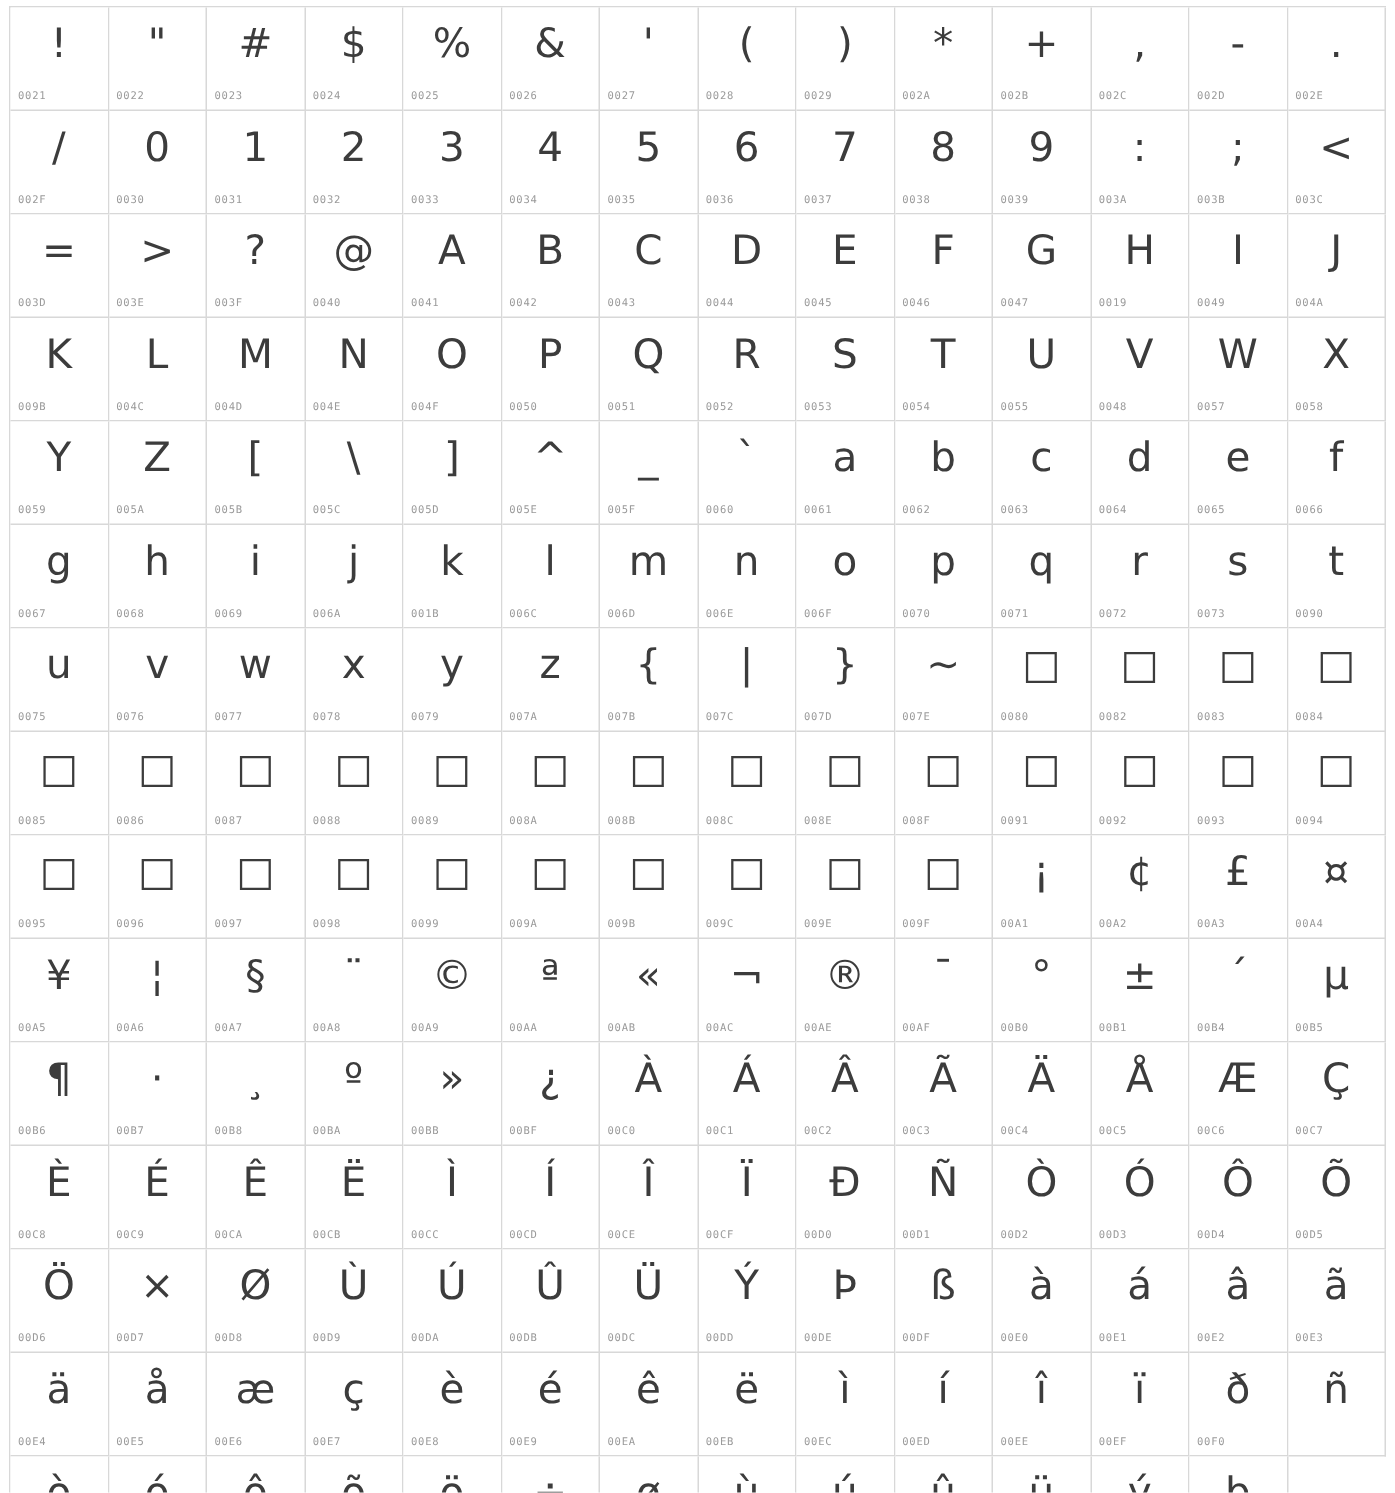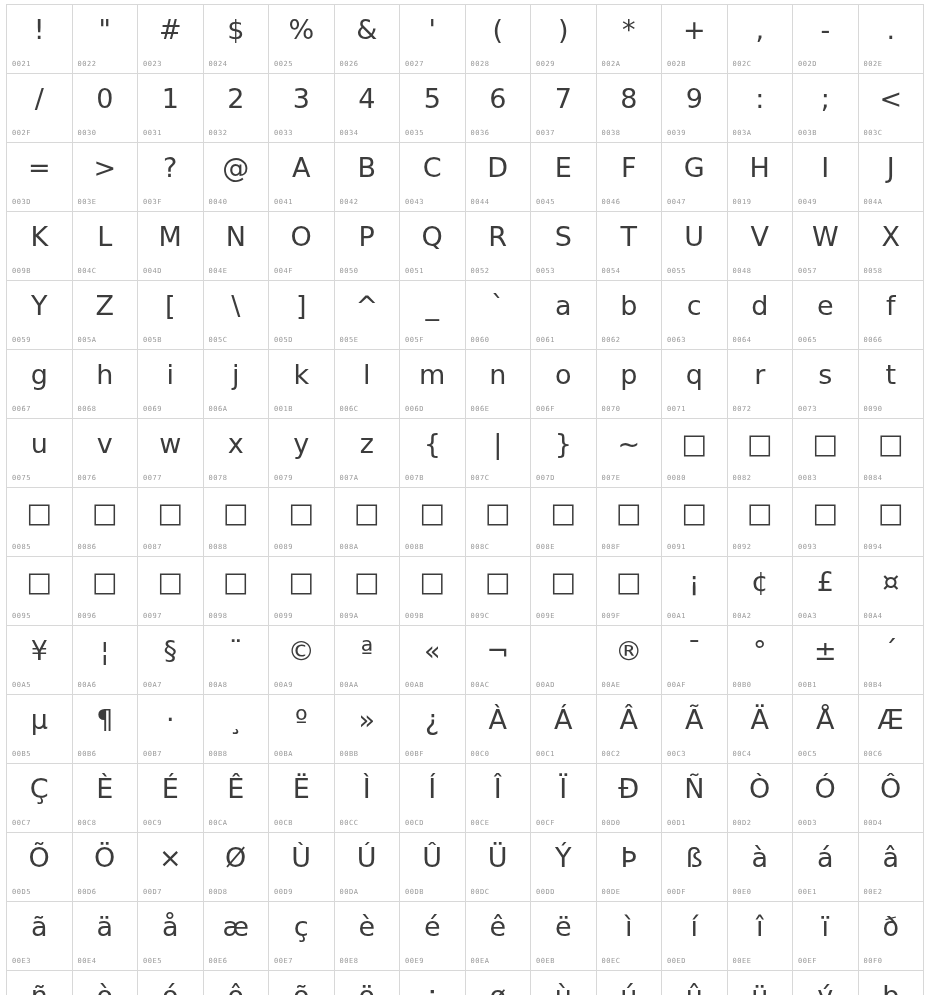--- a/index.html
+++ b/index.html
@@ -588,24 +588,20 @@
     </div>
     <div class="cell">
       <div class="glyph">«</div>
       <div class="code">00AB</div>
     </div>
     <div class="cell">
       <div class="glyph">¬</div>
       <div class="code">00AC</div>
     </div>
     <div class="cell">
-      <div class="glyph">­</div>
-      <div class="code">00AD</div>
-    </div>
-    <div class="cell">
       <div class="glyph">®</div>
       <div class="code">00AE</div>
     </div>
     <div class="cell">
       <div class="glyph">¯</div>
       <div class="code">00AF</div>
     </div>
     <div class="cell">
       <div class="glyph">°</div>
       <div class="code">00B0</div>

